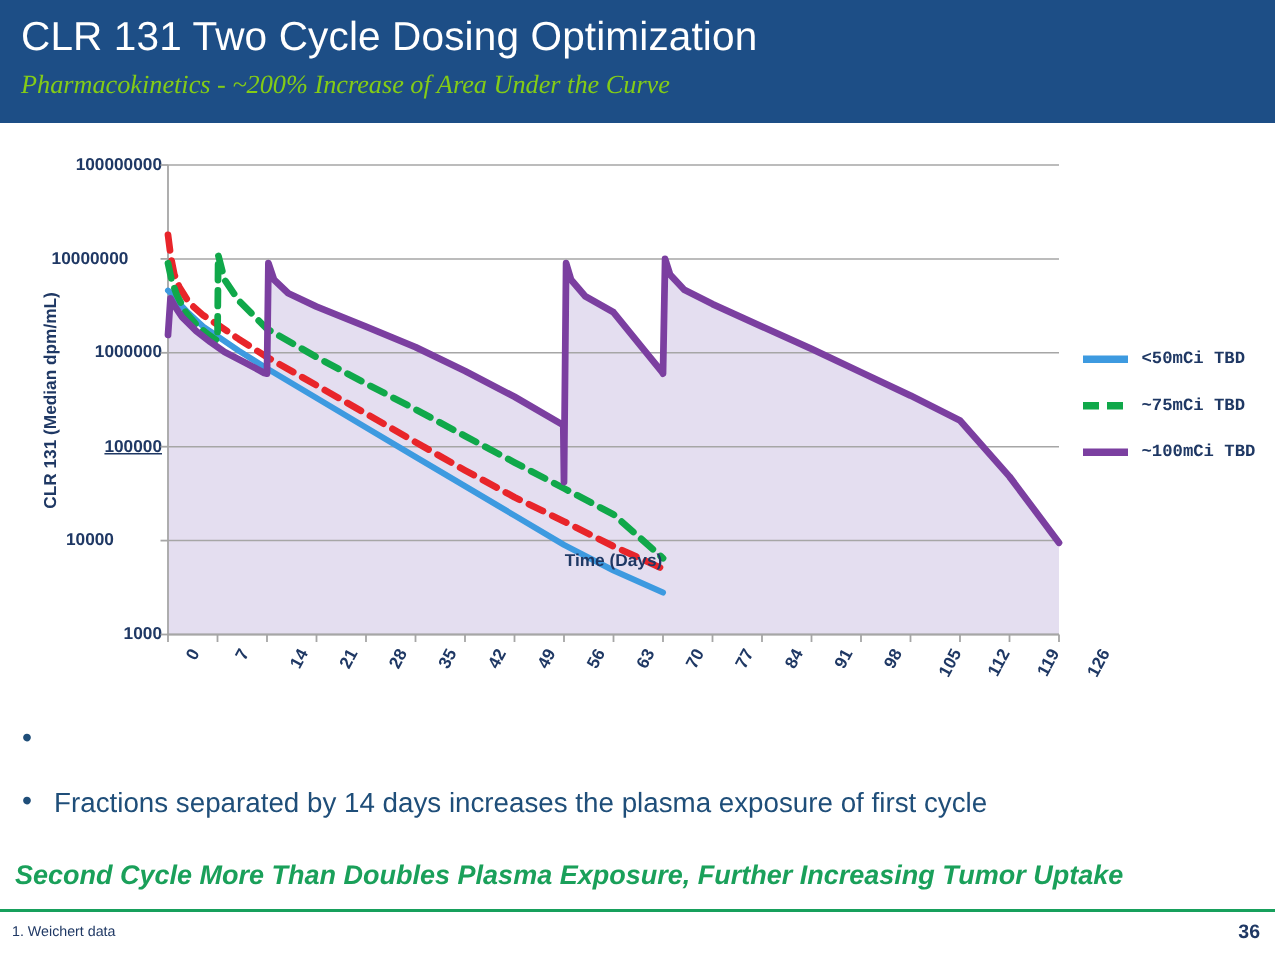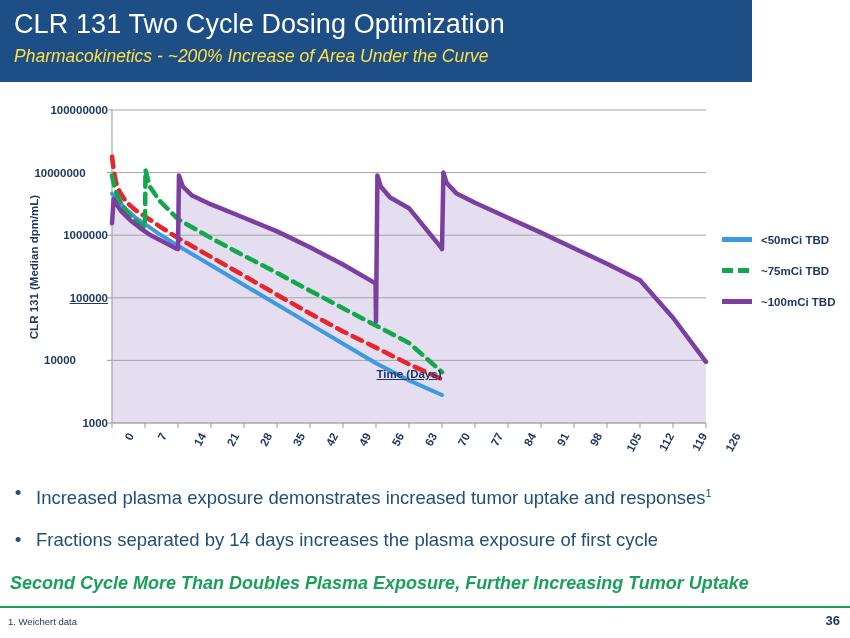--- a/index.html
+++ b/index.html
@@ -12,41 +12,42 @@
     height: 638px;
     font-family: "Liberation Sans", sans-serif;
     overflow: hidden;
     position: relative;
   }
 
   
   #slide-header {
     position: absolute;
     left: 0; top: 0;
-    width: 752px; height: 82px;
+    width: 850px; height: 82px;
     background: #1d4e86;
     box-sizing: border-box;
     padding: 7px 0 0 14px;
   }
   #slide-title {
     color: #ffffff;
     font-size: 27px;
     font-weight: 400;
     letter-spacing: 0.1px;
     line-height: 34px;
     white-space: nowrap;
   }
   #slide-subtitle {
-    color: #fde047;
+    color: #84cc16;
     font-size: 17.5px;
     font-style: italic;
     font-weight: 400;
     line-height: 26px;
     white-space: nowrap;
     margin-top: 2px;
+    font-family: Liberation Serif, serif;
   }
 
   
   #chart-region {
     position: absolute;
     left: 0; top: 86px;
     width: 850px; height: 390px;
   }
   #y-axis-title {
     position: absolute;
@@ -98,21 +99,20 @@
     text-align: right;
   }
   #x-axis-title {
     position: absolute;
     left: 112px; top: 282px;
     width: 594px;
     text-align: center;
     font-size: 11.5px;
     font-weight: bold;
     color: #1f3864;
-    text-decoration: underline;
   }
   
   #chart-legend {
     position: absolute;
     left: 722px;
     top: 138px;
     width: 126px;
   }
   .legend-row {
     display: flex;
@@ -122,20 +122,21 @@
   .legend-swatch {
     width: 30px; height: 5px;
     margin-right: 9px;
     flex: 0 0 auto;
   }
   .legend-label {
     font-size: 11.5px;
     font-weight: bold;
     color: #1f3864;
     white-space: nowrap;
+    font-family: Liberation Mono, monospace;
   }
 
   
   #bullets {
     position: absolute;
     left: 0; top: 480px;
     width: 850px;
   }
   .bullet-row {
     display: flex;
@@ -301,21 +302,20 @@
       <div class="legend-row">
         <div class="legend-swatch" style="background: rgb(123, 63, 160);"></div>
         <div class="legend-label">~100mCi TBD</div>
       </div>
     </div>
 </div>
 
 <div id="bullets">
     <div class="bullet-row">
       <div class="bullet-dot">•</div>
-      <div class="bullet-text">Increased plasma exposure demonstrates increased tumor uptake and responses<sup>1</sup></div>
     </div>
     <div class="bullet-row">
       <div class="bullet-dot">•</div>
       <div class="bullet-text">Fractions separated by 14 days increases the plasma exposure of first cycle</div>
     </div>
   </div>
 
 <div id="conclusion">Second Cycle More Than Doubles Plasma Exposure, Further Increasing Tumor Uptake</div>
 <div id="green-rule" style="background: rgb(23, 160, 92);"></div>
 

